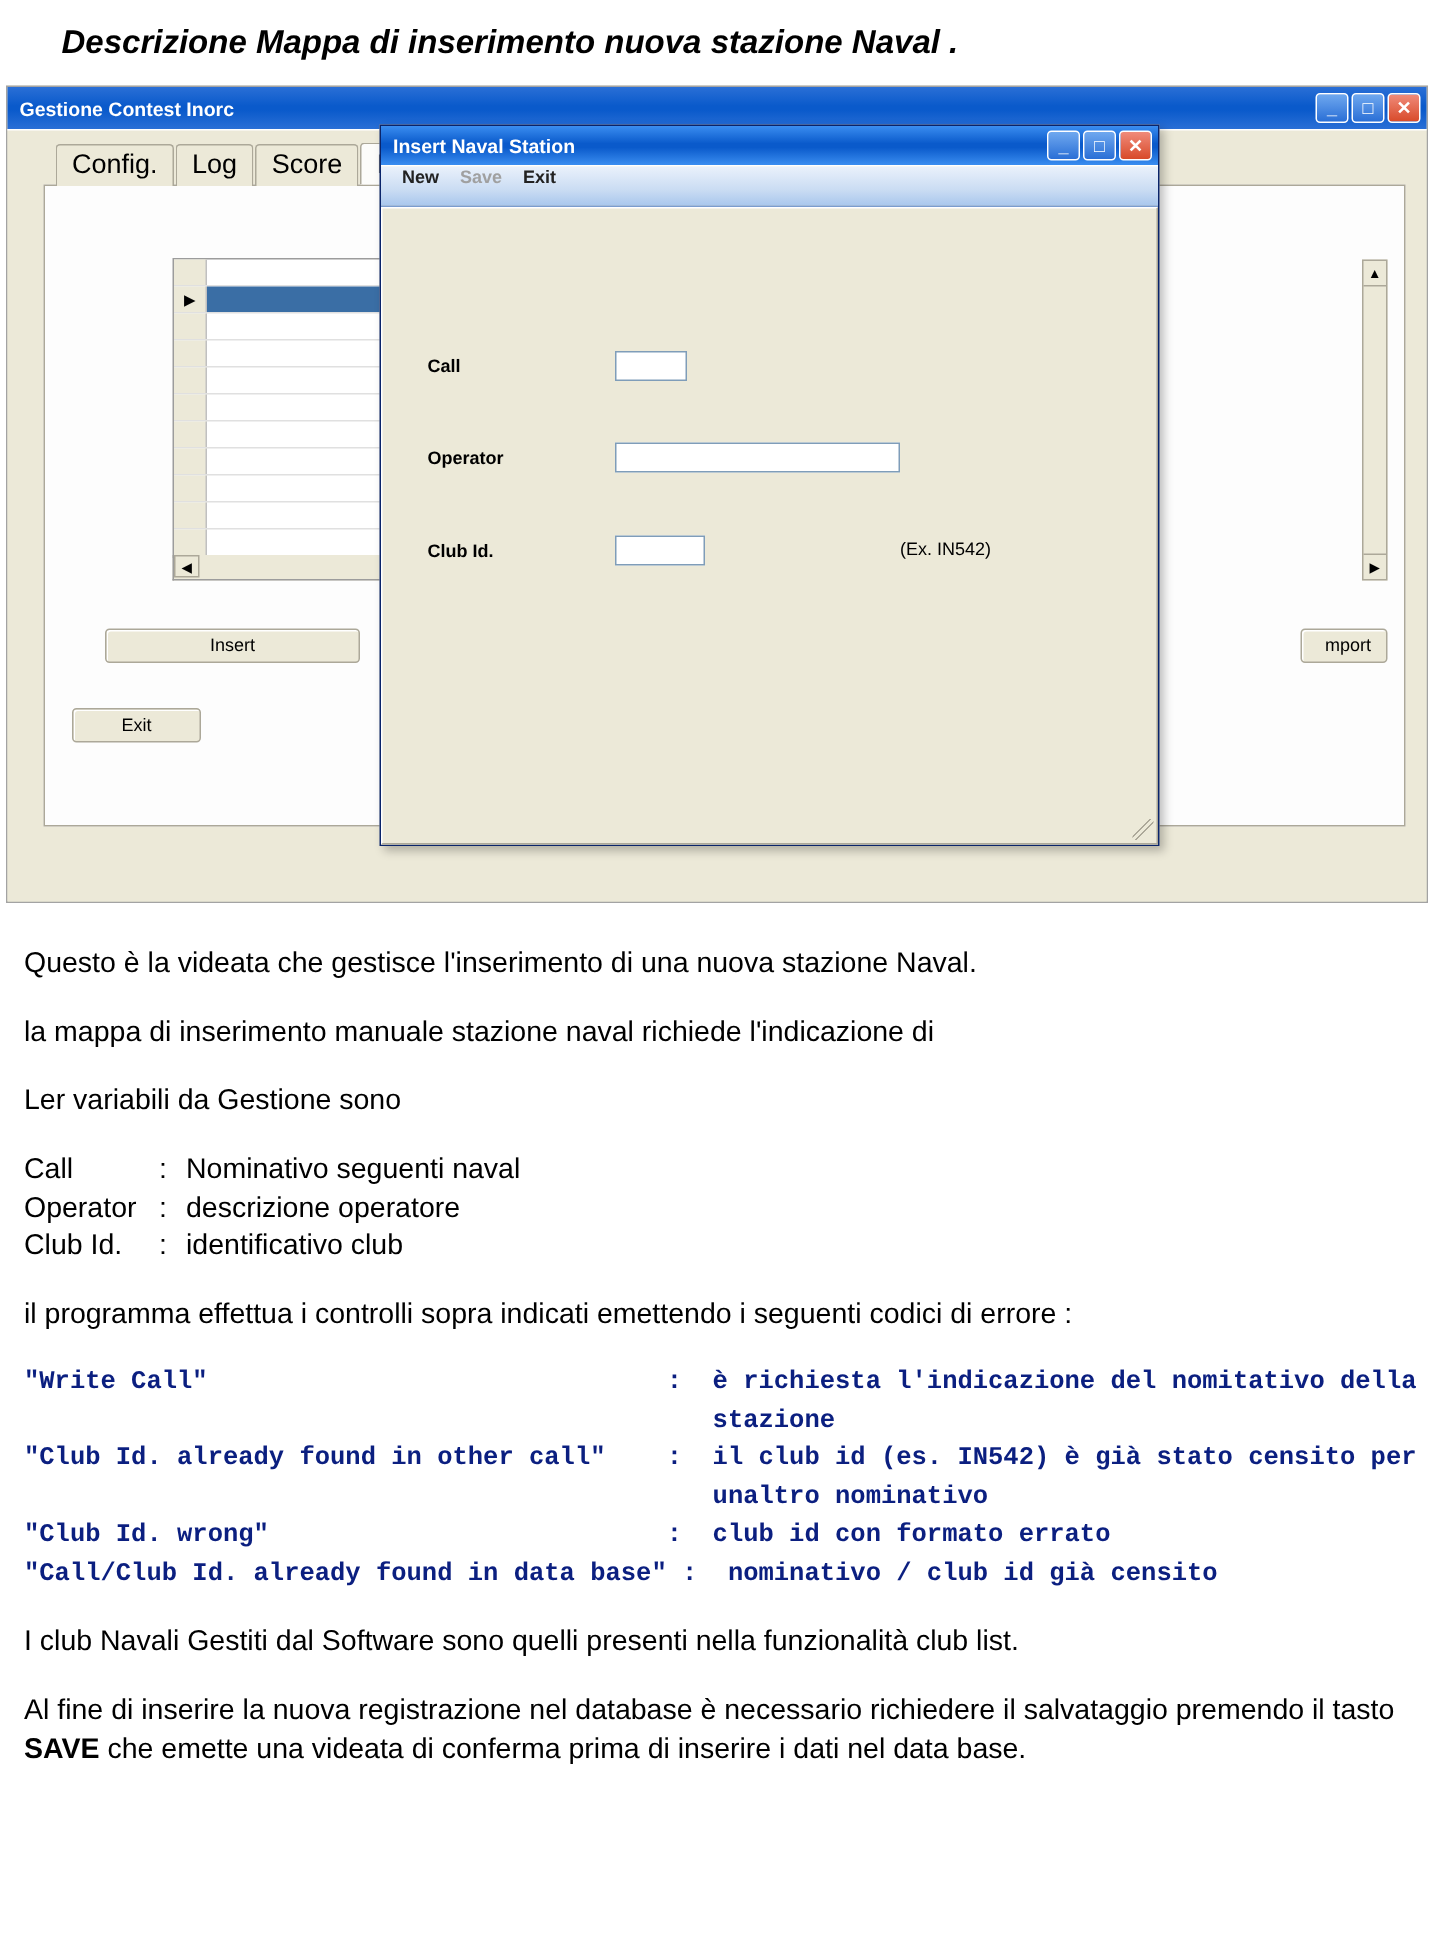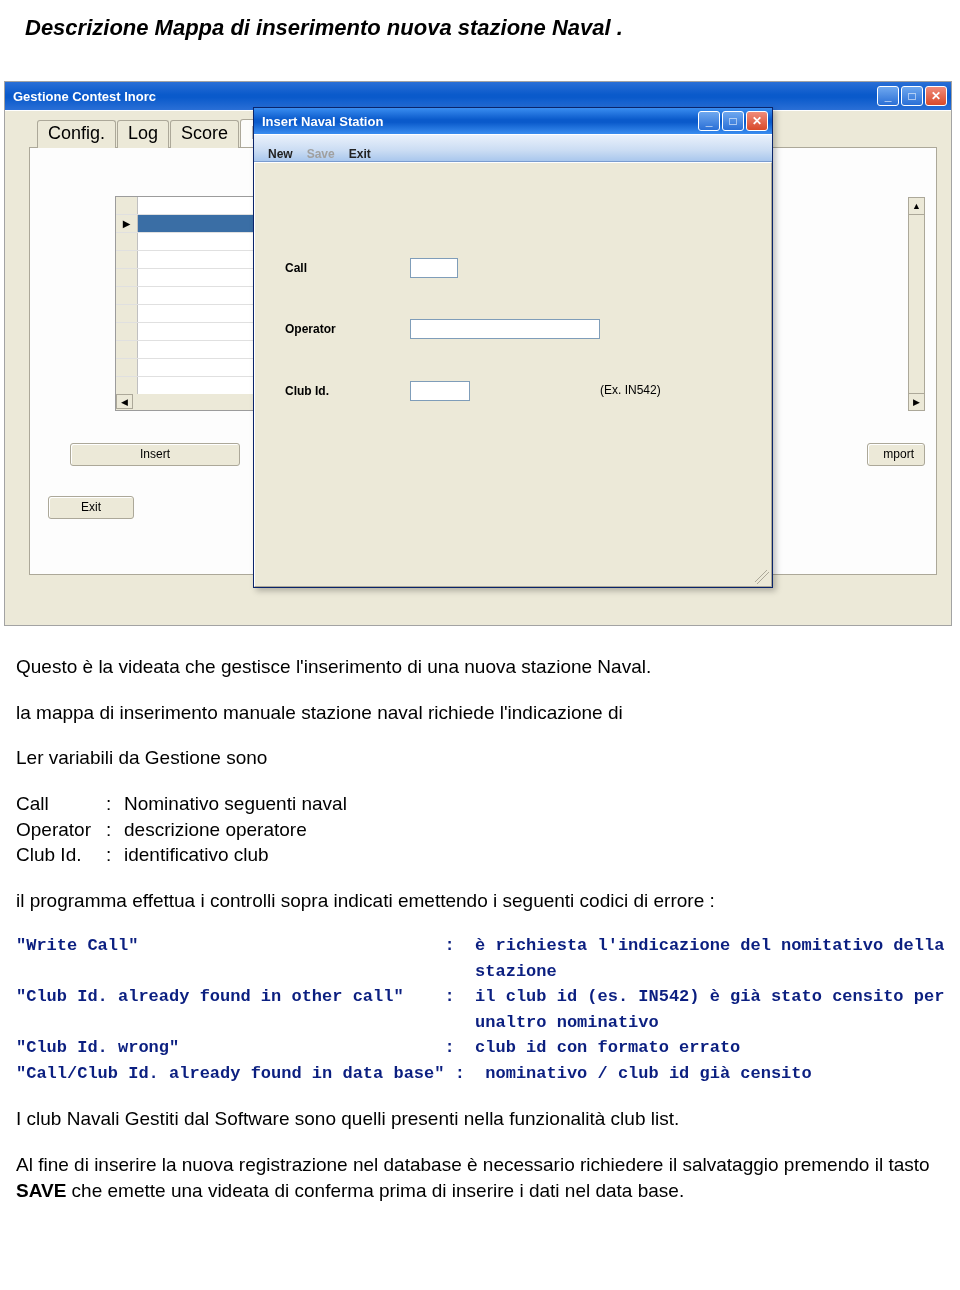--- a/index.html
+++ b/index.html
@@ -6,22 +6,22 @@
   body {
     font-family: Arial, sans-serif;
     background: #fff;
     width: 960px;
     padding: 15px 0 30px 0;
   }
   .page-title {
     font-size: 22px;
     font-weight: bold;
     font-style: italic;
-    padding-left: 25px;
-    margin-bottom: 40px;
+    padding-left: 41px;
+    margin-bottom: 16px;
   }
 
   
   .outer-window {
     margin: 0 0 0 4px;
     width: 948px;
     border: 1px solid #a3a3a3;
     background: #ece9d8;
     position: relative;
   }
@@ -182,21 +182,21 @@
     background: linear-gradient(to bottom, #3a8df0 0%, #0a5acb 45%, #0a5acb 55%, #3a8df0 100%);
     display:flex;align-items:center;padding:0 4px 0 8px;
     color:#fff;font-size:13px;font-weight:bold;
   }
   .dlg-title .title-text{flex:1;}
   .dlg-menubar {
     height: 28px;
     background: linear-gradient(to bottom, #eaf1fb 0%, #cadcf3 60%, #a9c7ed 100%);
     border-top: 1px solid #fff;
     border-bottom: 1px solid #7a9ccf;
-    display:flex;align-items:flex-end;
+    display:flex;align-items:flex-start;
     padding-left: 14px;
     gap: 14px;
     font-size: 12px;
   }
   .dlg-menubar .mitem { font-weight: bold; color: #222; }
   .dlg-menubar .mitem.disabled { color: #a0a0a0; }
   .dlg-body {
     height: 425px;
     background: #ece9d8;
     border: 1px solid #fff;

